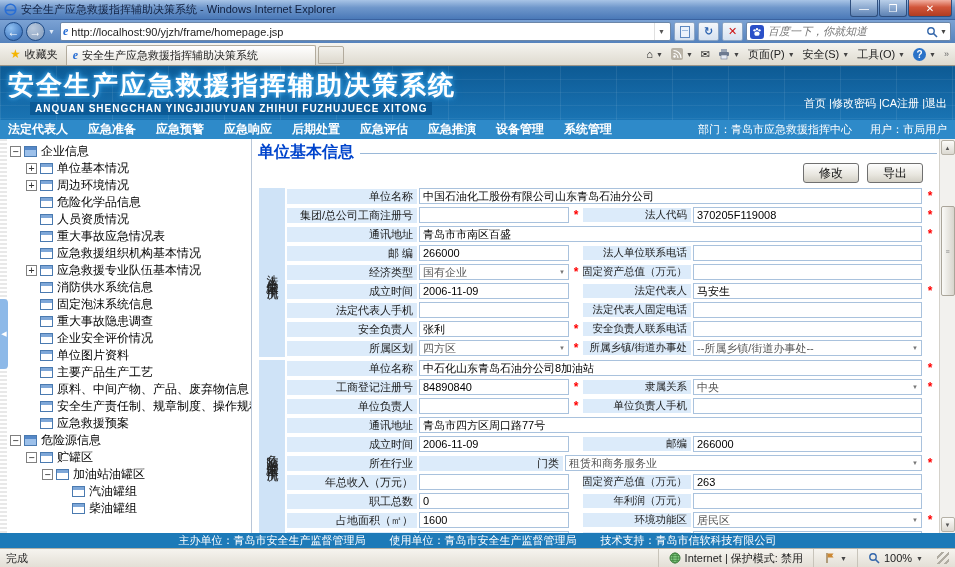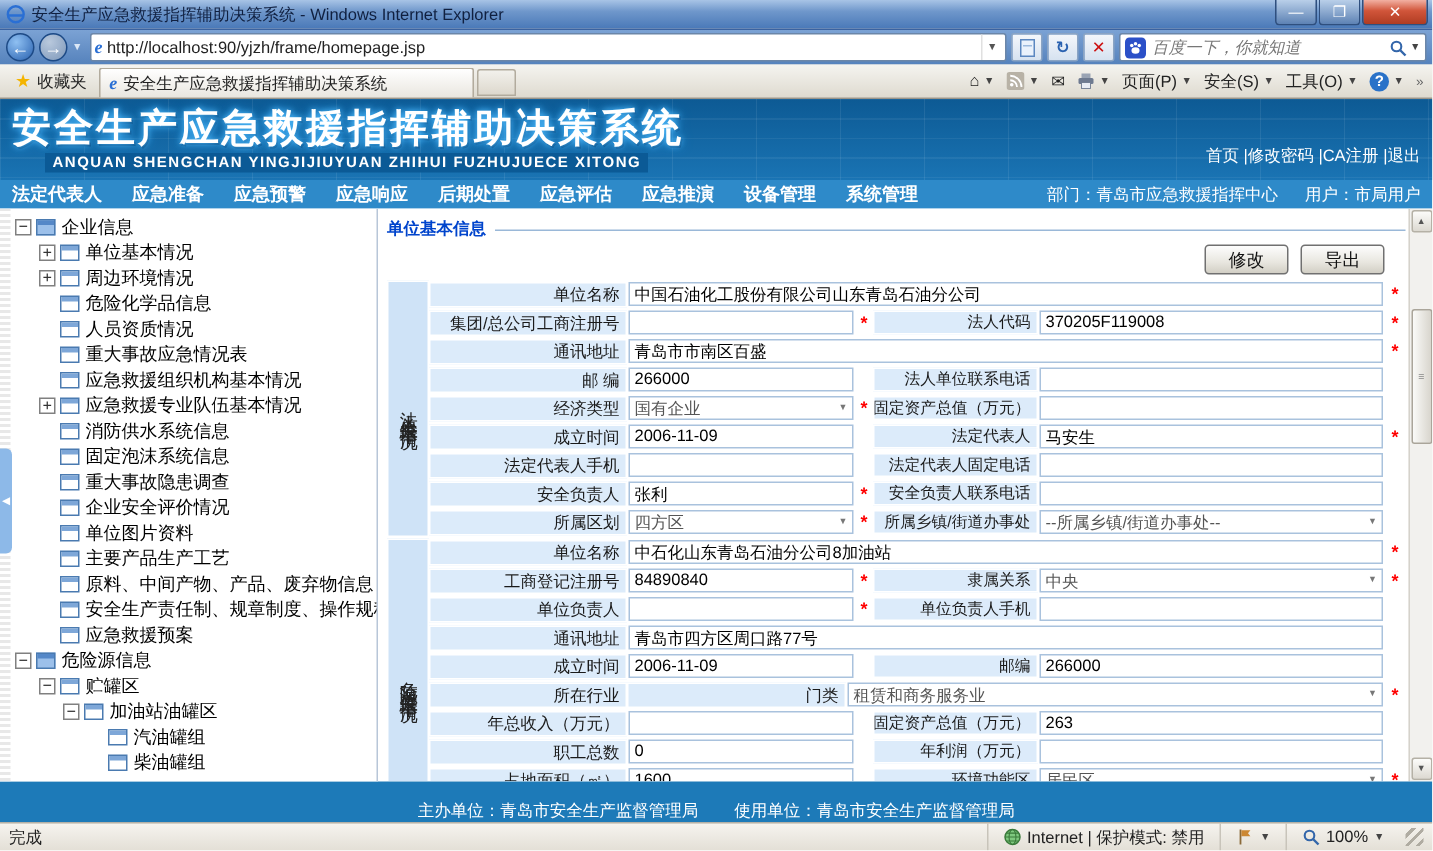--- a/index.html
+++ b/index.html
@@ -84,21 +84,21 @@
   .texp.noexp{border:none;background:transparent;}
   .ticon{width:13px;height:11px;margin-right:4px;flex:none;position:relative;border:1px solid #4a7ab0;background:#fff;}
   .ticon::before{content:"";position:absolute;left:0;right:0;top:0;height:3px;background:#7ea7d8;}
   .ticon.tfolder{background:#9cc0ea;}
   .ticon.tfolder::before{background:#5588c8;}
   .tlabel{overflow:hidden;}
 
   
   .mainpane{flex:1;background:#fff;padding:6px 2px 0 6px;overflow:hidden;display:flex;flex-direction:column;}
   .legendbar{display:flex;align-items:center;height:15px;}
-  .legend{color:#0044cc;font-weight:bold;font-size:11px;margin-right:6px;white-space:nowrap;}
+  .legend{color:#0044cc;font-weight:bold;font-size:16px;margin-right:6px;white-space:nowrap;}
   .legendline{flex:1;border-top:1px solid #9ab8d8;margin-top:2px;}
   .btnrow{display:flex;justify-content:flex-end;gap:8px;padding:3px 14px 4px 0;}
   .fbtn{min-width:56px;height:20px;border:1px solid #707070;border-radius:3px;background:linear-gradient(#fdfdfd,#e8e6df 60%,#d2cfc5);
         font-size:12px;color:#111;display:flex;align-items:center;justify-content:center;cursor:pointer;}
   .ftable{flex:1;overflow:hidden;}
   .fsection{display:flex;margin-bottom:1px;}
   .vlabel{width:28px;flex:none;background:#cfe3f7;border:1px solid #fff;writing-mode:vertical-rl;text-orientation:upright;
           display:flex;align-items:center;justify-content:center;font-size:12px;color:#222;letter-spacing:2px;overflow:hidden;}
   .rowsgrp{flex:1;min-width:0;}
   .frow{display:flex;height:18px;align-items:center;margin-bottom:1px;}
@@ -120,21 +120,21 @@
   
   .vscroll{width:16px;background:#f2f1ee;border-left:1px solid #d5d2cb;display:flex;flex-direction:column;align-items:center;}
   .sbtn{width:14px;height:15px;margin:1px;background:linear-gradient(#fcfcfa,#dcd9d1);border:1px solid #b5b1a6;border-radius:2px;
         font-size:6px;color:#555;display:flex;align-items:center;justify-content:center;}
   .strack{flex:1;width:14px;position:relative;}
   .sthumb{position:absolute;top:50px;left:0;width:14px;height:90px;background:linear-gradient(to right,#fafaf8,#d8d5cd);
           border:1px solid #aaa59a;border-radius:2px;display:flex;align-items:center;justify-content:center;
           font-size:7px;color:#888;letter-spacing:0;}
 
   
-  .pagefooter{height:27px;background:#1d7ab8;color:#fff;font-size:11px;display:flex;align-items:flex-end;
+  .pagefooter{height:15px;background:#1d7ab8;color:#fff;font-size:11px;display:flex;align-items:flex-end;
               justify-content:center;gap:24px;white-space:nowrap;overflow:hidden;}
   .statusbar{height:19px;background:linear-gradient(#f6f4ef,#e3dfd6);border-top:1px solid #b5b1a6;display:flex;
              align-items:center;padding:0 6px;font-size:11px;color:#222;}
   .st-left{flex:1;}
   .st-seg{display:flex;align-items:center;gap:4px;padding:0 10px;border-left:1px solid #c8c4ba;height:100%;}
   .grip{width:12px;height:12px;margin-left:4px;
         background:repeating-linear-gradient(135deg,transparent 0 3px,#b0aca2 3px 5px);}
   .icon12{width:12px;height:12px;flex:none;}
 </style>
 </head>
@@ -572,20 +572,21 @@
         <div class="strack">
           <div class="sthumb">≡</div>
         </div>
         <div class="sbtn">▼</div>
       </div>
     </div>
 
     <div class="pagefooter">
       <span>主办单位：青岛市安全生产监督管理局</span>
       <span>使用单位：青岛市安全生产监督管理局</span>
+      <span>技术支持：青岛市信软科技有限公司</span>
     </div>
   </div>
 
   <div class="statusbar">
     <span class="st-left">完成</span>
     <span class="st-seg">
       <svg class="icon12" viewBox="0 0 12 12">
           <circle cx="6" cy="6" r="5" fill="#7ec87e" stroke="#3a7a3a"></circle>
           <ellipse cx="6" cy="6" rx="2.3" ry="5" fill="none" stroke="#3a7a3a" stroke-width=".7"></ellipse>
           <path d="M1 6 h10 M2 3.4 h8 M2 8.6 h8" stroke="#3a7a3a" stroke-width=".7"></path>

